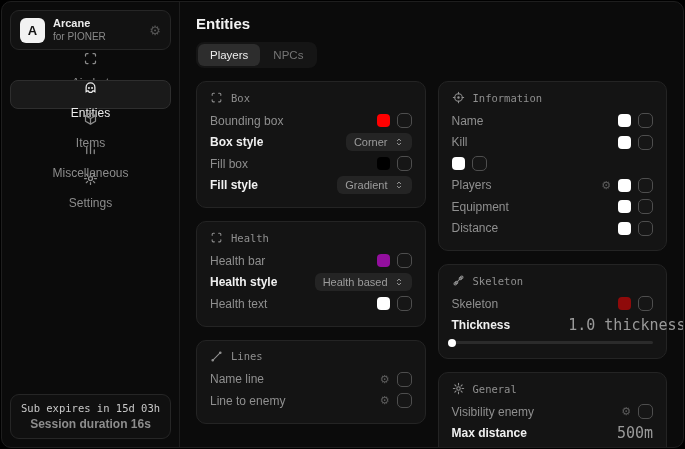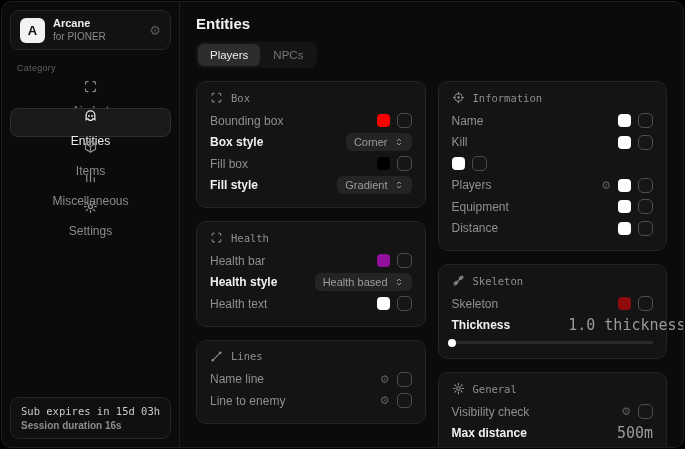--- a/index.html
+++ b/index.html
@@ -21,21 +21,21 @@
   .brand-gear{margin-left:auto;color:#555;font-size:13px;cursor:pointer;}
   .category{font-size:9px;color:#616161;margin:13px 0 5px 7px;letter-spacing:.3px;}
   .nav-item{display:flex;align-items:center;gap:10px;padding:0 9px;height:27px;
     border-radius:8px;color:#8c8c8c;font-size:12px;border:1px solid transparent;
     margin-bottom:1px;cursor:pointer;flex-direction:column;}
   .nav-item.active{background:#1a1a1a;border-color:#2e2e2e;color:#ececec;}
   .nav-item svg{width:15px;height:15px;flex:none;}
   .sidebar-footer{margin-top:auto;border:1px solid #262626;background:#101010;
     border-radius:9px;padding:7px 10px;}
   .f1{font-family:"DejaVu Sans Mono",monospace;font-size:10.5px;color:#c9c9c9;white-space:nowrap;}
-  .f2{font-size:10px;color:#8d8d8d;font-weight:bold;margin-top:3px;}
+  .f2{font-size:12px;color:#8d8d8d;font-weight:bold;margin-top:3px;text-align:center;}
   
   .main{flex:1;padding:13px 16px;box-sizing:border-box;overflow:hidden;}
   .page-title{font-size:15px;font-weight:bold;color:#f2f2f2;}
   .tabs{display:inline-flex;background:#151515;border-radius:8px;padding:2px;margin-top:10px;gap:1px;}
   .tab{padding:5px 12px;border-radius:6px;font-size:11.5px;color:#757575;cursor:pointer;}
   .tab.active{background:#2d2d2d;color:#ececec;}
   .columns{display:flex;gap:12px;margin-top:13px;align-items:flex-start;}
   .col{flex:1;display:flex;flex-direction:column;gap:13px;min-width:0;}
   .card{background:#141414;border:1px solid #242424;border-radius:10px;padding:9px 13px 11px;}
   .card-head{display:flex;align-items:center;gap:8px;color:#8f8f8f;
@@ -68,21 +68,20 @@
 
     <div class="brand">
       <div class="logo">A</div>
       <div>
         <div class="brand-name">Arcane</div>
         <div class="brand-sub">for PIONER</div>
       </div>
       <span class="brand-gear">⚙</span>
     </div>
 
-    <div class="category">Category</div>
 
     <div class="nav-item">
       <svg viewBox="0 0 24 24" fill="none" stroke="currentColor" stroke-width="2" stroke-linecap="round">
           <path d="M4 8V6a2 2 0 0 1 2-2h2M16 4h2a2 2 0 0 1 2 2v2M20 16v2a2 2 0 0 1-2 2h-2M8 20H6a2 2 0 0 1-2-2v-2"></path>
         </svg>
       <span>Aimbot</span>
     </div>
 
     <div class="nav-item active">
       <svg viewBox="0 0 24 24" fill="none" stroke="currentColor" stroke-width="2" stroke-linecap="round">
@@ -318,21 +317,21 @@
 
         <div class="card">
           <div class="card-head">
             <svg viewBox="0 0 24 24" fill="none" stroke="currentColor" stroke-width="2" stroke-linecap="round">
                 <circle cx="12" cy="12" r="3.2"></circle>
                 <path d="M12 2.5v3M12 18.5v3M2.5 12h3M18.5 12h3M5.3 5.3l2.1 2.1M16.6 16.6l2.1 2.1M18.7 5.3l-2.1 2.1M7.4 16.6l-2.1 2.1"></path>
               </svg>
             <span>General</span>
           </div>
           <div class="row">
-            <span class="row-label">Visibility check</span>
+            <span class="row-label">Visibility enemy</span>
             <span class="ctrl">
               <span class="mini-gear">⚙</span>
               <span class="checkbox"></span>
             </span>
           </div>
           <div class="row">
             <span class="row-label em">Max distance</span>
             <span class="value">500m</span>
           </div>
           <div class="slider">

